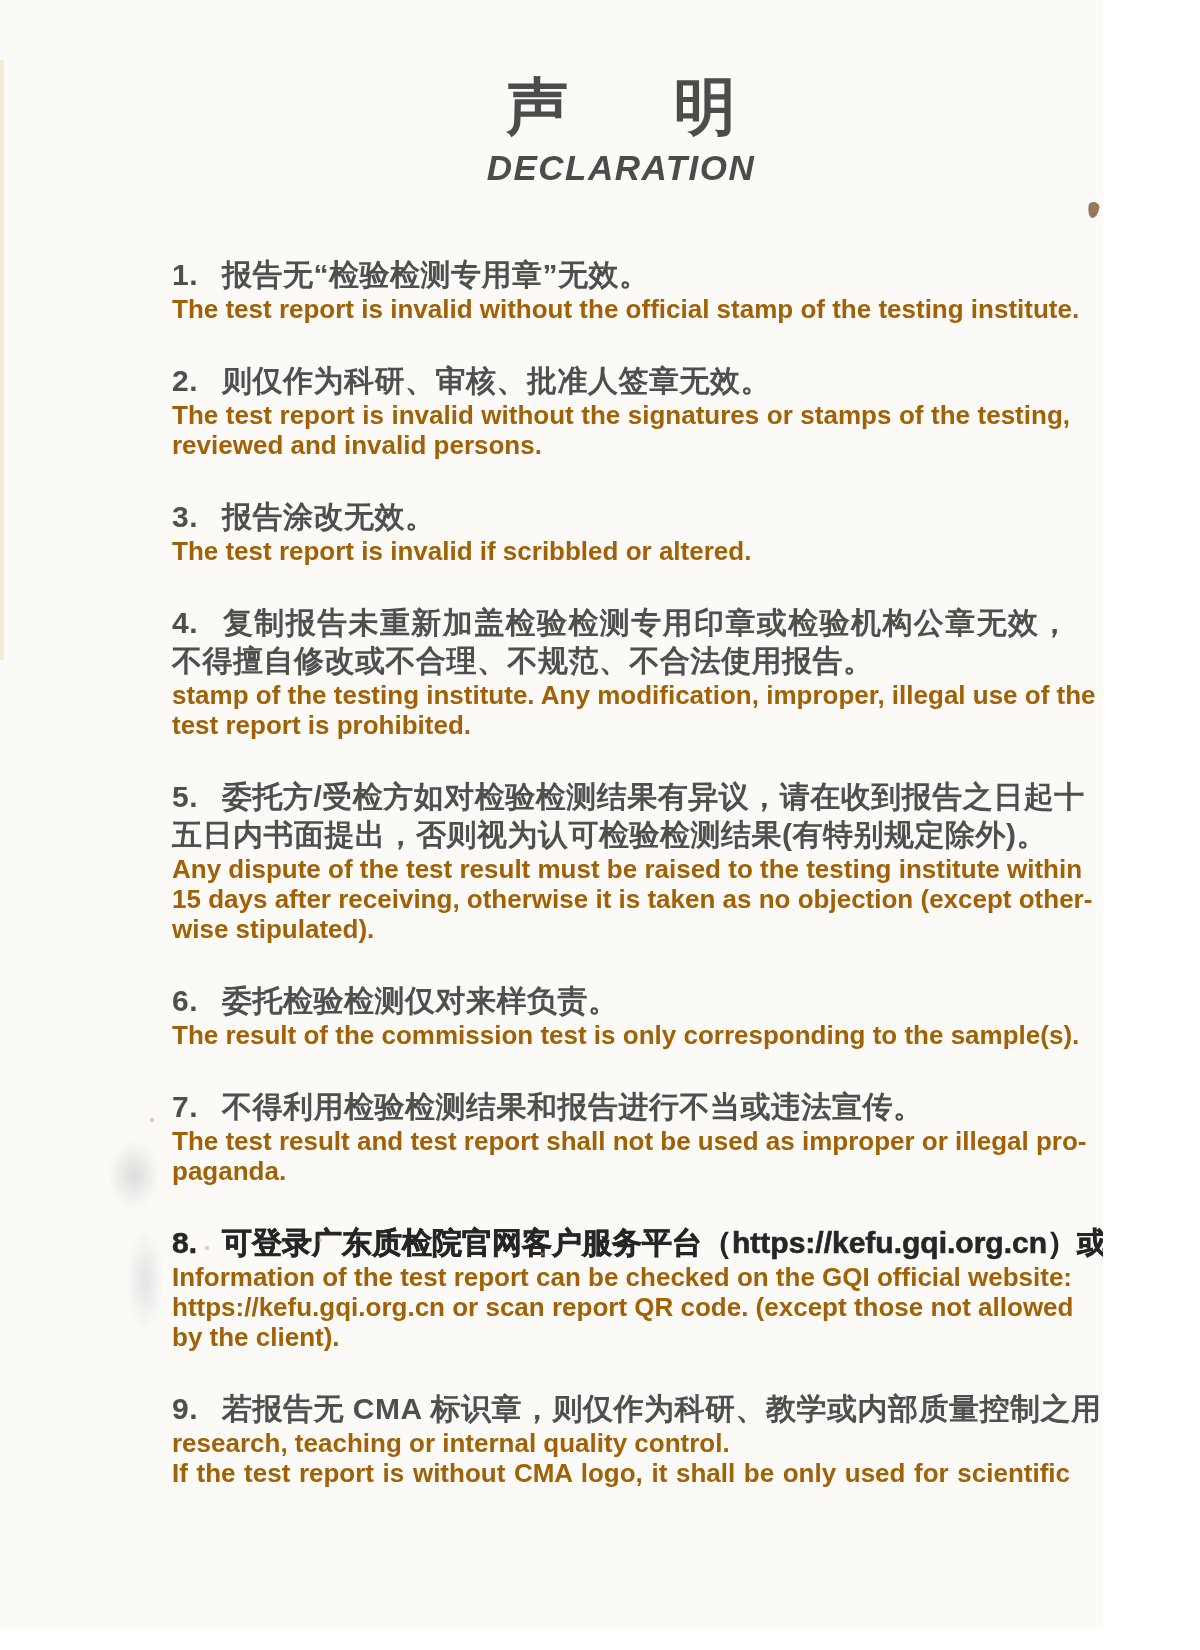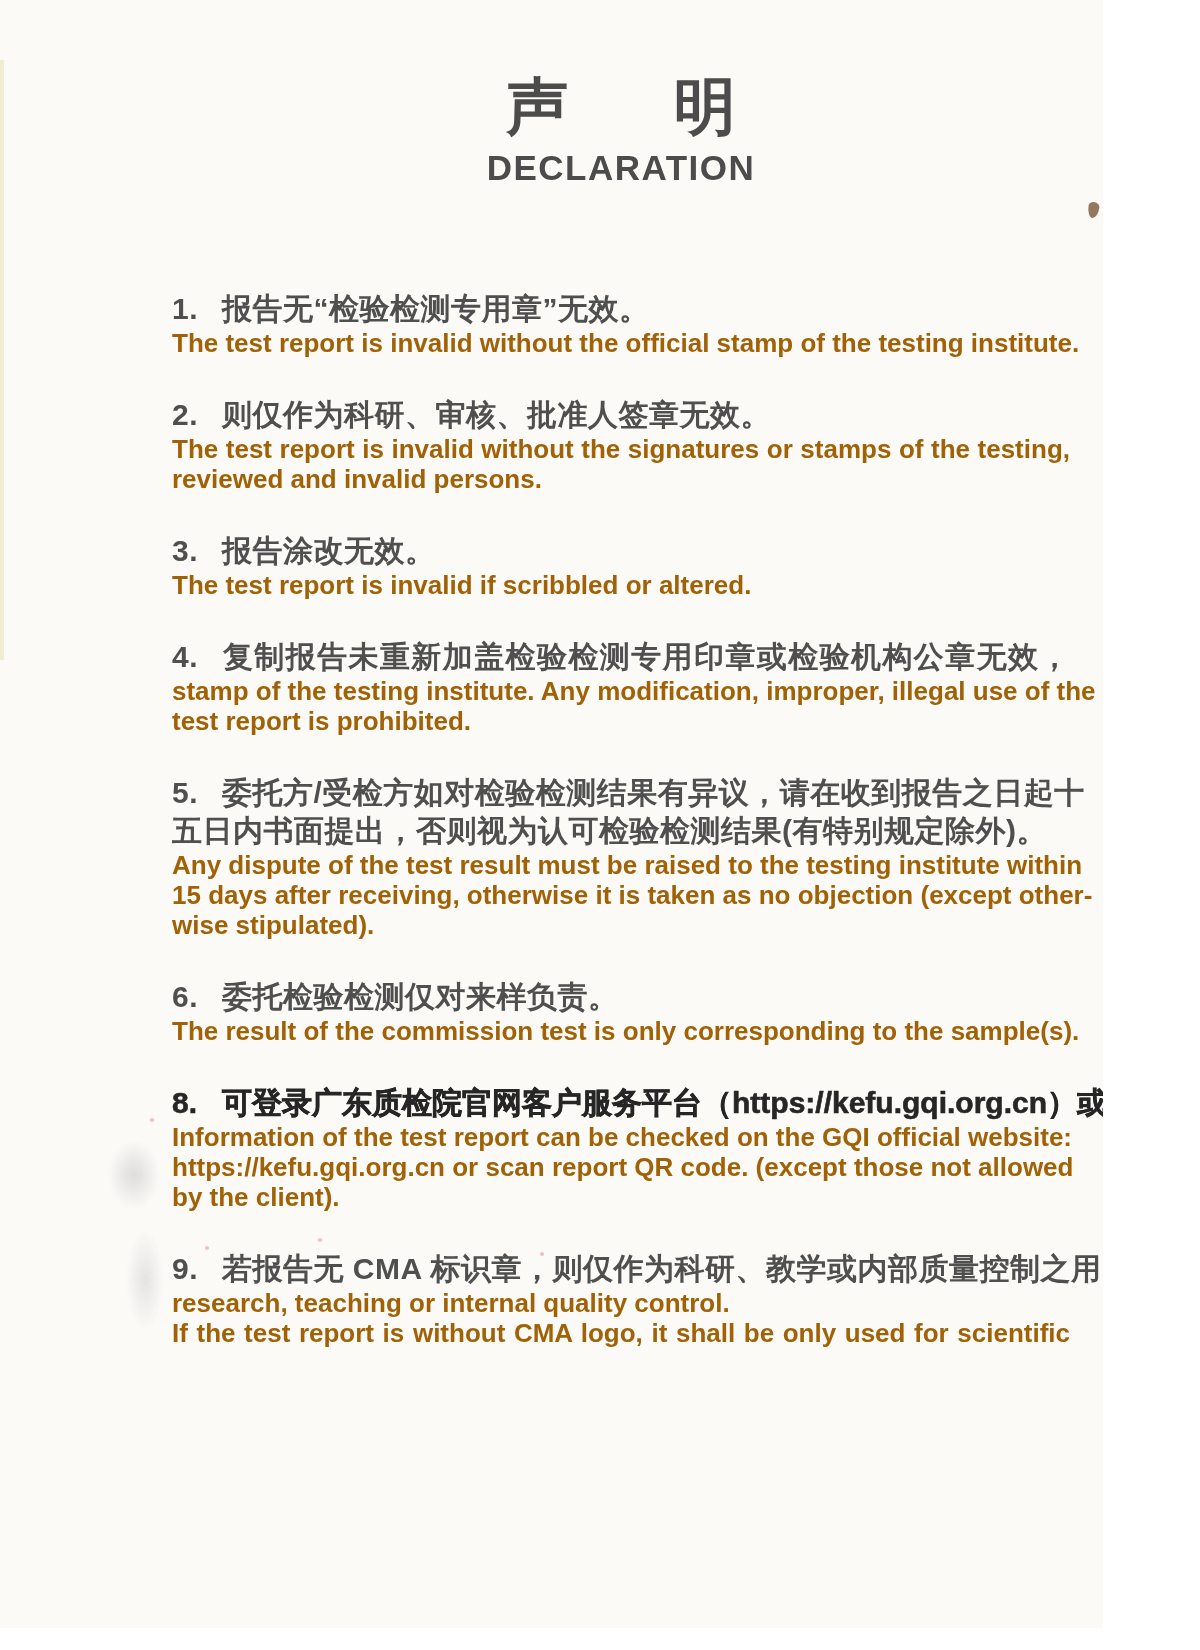--- a/index.html
+++ b/index.html
@@ -69,23 +69,24 @@
   }
   .title-en {
     margin: 4px 0 0 0;
     font-size: 35px;
     line-height: 44px;
     font-weight: 700;
     color: #4c4c4c;
     text-align: center;
     letter-spacing: 1.5px;
     white-space: nowrap;
-  }
-
-  .items { margin-top: 100px; }
+    font-style: italic;
+  }
+
+  .items { margin-top: 66px; }
 
   .item { margin-bottom: 38px; }
 
   .line { white-space: nowrap; }
 
   .zh {
     font-size: 30px;
     line-height: 38px;
     font-weight: 700;
     color: #4f4f4f;
@@ -141,37 +142,43 @@
         <div class="line en">reviewed and invalid persons.</div>
       </div>
 
       <div class="item item-3">
         <div class="line zh"><span class="num">3.</span><span>报告涂改无效。</span></div>
         <div class="line en">The test report is invalid if scribbled or altered.</div>
       </div>
 
       <div class="item item-4">
         <div class="line zh j"><span class="num">4.</span><span>复制报告未重新加盖检验检测专用印章或检验机构公章无效，</span></div>
+        <div class="line zh">不得擅自修改或不合理、不规范、不合法使用报告。</div>
         <div class="line en j">stamp of the testing institute. Any modification, improper, illegal use of the</div>
         <div class="line en">test report is prohibited.</div>
       </div>
 
       <div class="item item-5">
         <div class="line zh j"><span class="num">5.</span><span>委托方/受检方如对检验检测结果有异议，请在收到报告之日起十</span></div>
         <div class="line zh">五日内书面提出，否则视为认可检验检测结果(有特别规定除外)。</div>
         <div class="line en j">Any dispute of the test result must be raised to the testing institute within</div>
         <div class="line en j">15 days after receiving, otherwise it is taken as no objection (except other-</div>
         <div class="line en">wise stipulated).</div>
       </div>
 
       <div class="item item-6">
         <div class="line zh"><span class="num">6.</span><span>委托检验检测仅对来样负责。</span></div>
         <div class="line en j">The result of the commission test is only corresponding to the sample(s).</div>
       </div>
 
+      <div class="item item-7">
+        <div class="line zh"><span class="num">7.</span><span>不得利用检验检测结果和报告进行不当或违法宣传。</span></div>
+        <div class="line en j">The test result and test report shall not be used as improper or illegal pro-</div>
+        <div class="line en">paganda.</div>
+      </div>
 
       <div class="item item-8">
         <div class="line zh j"><span class="num">8.</span><span>可登录广东质检院官网客户服务平台（https://kefu.gqi.org.cn）或扫描报告二</span></div>
         <div class="line en j">Information of the test report can be checked on the GQI official website:</div>
         <div class="line en j">https://kefu.gqi.org.cn or scan report QR code. (except those not allowed</div>
         <div class="line en">by the client).</div>
       </div>
 
       <div class="item item-9">
         <div class="line zh"><span class="num">9.</span><span>若报告无 CMA 标识章，则仅作为科研、教学或内部质量控制之用。</span></div>

